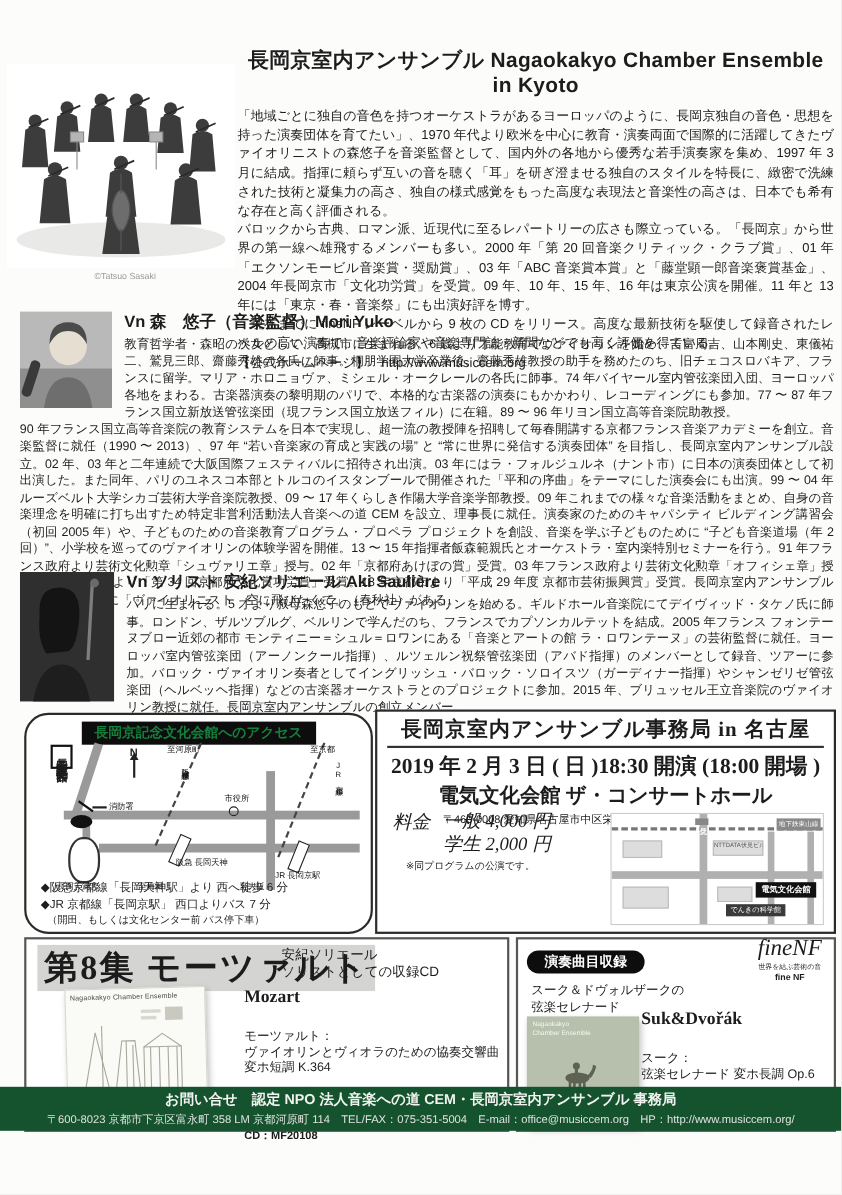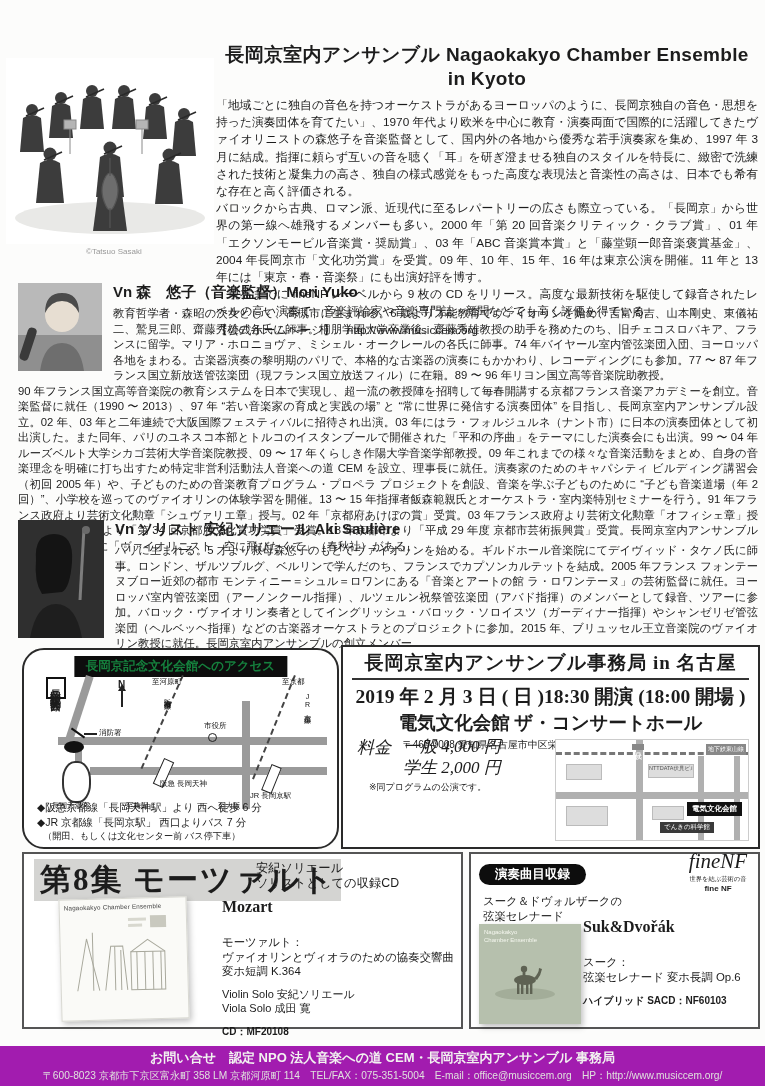--- a/index.html
+++ b/index.html
@@ -98,21 +98,21 @@
   .cd-catalog{font-size:10px;font-weight:bold;margin-top:10px;}
   .cd-intro{position:absolute;left:12px;top:40px;font-size:11.4px;line-height:14.5px;}
   .badge{position:absolute;left:8px;top:10px;background:#0d0d0d;color:#fff;font-size:12.5px;font-weight:bold;
          padding:2px 16px;border-radius:11px;z-index:3;}
   .finenf{position:absolute;right:4px;top:-4px;width:72px;text-align:center;}
   .finenf-script{font-family:"Liberation Serif","DejaVu Serif",serif;font-style:italic;font-size:21px;line-height:22px;}
   .finenf-tagline{font-size:6.3px;margin-top:3px;}
   .finenf-name{font-size:8px;font-weight:bold;}
 
   
-  .footer{position:absolute;left:0;top:1046px;width:765px;height:40px;background:#a21caf;color:#f2f2f0;text-align:center;}
+  .footer{position:absolute;left:0;top:988px;width:765px;height:40px;background:#14532d;color:#f2f2f0;text-align:center;}
   .footer .l1{font-size:13px;font-weight:600;padding-top:3px;}
   .footer .l2{font-size:10.2px;margin-top:2px;color:#e0e0de;}
 </style>
 </head>
 <body>
 
 <div class="page">
 
   <div class="orchestra-photo">
     <svg width="208" height="186" viewBox="0 0 208 186">

